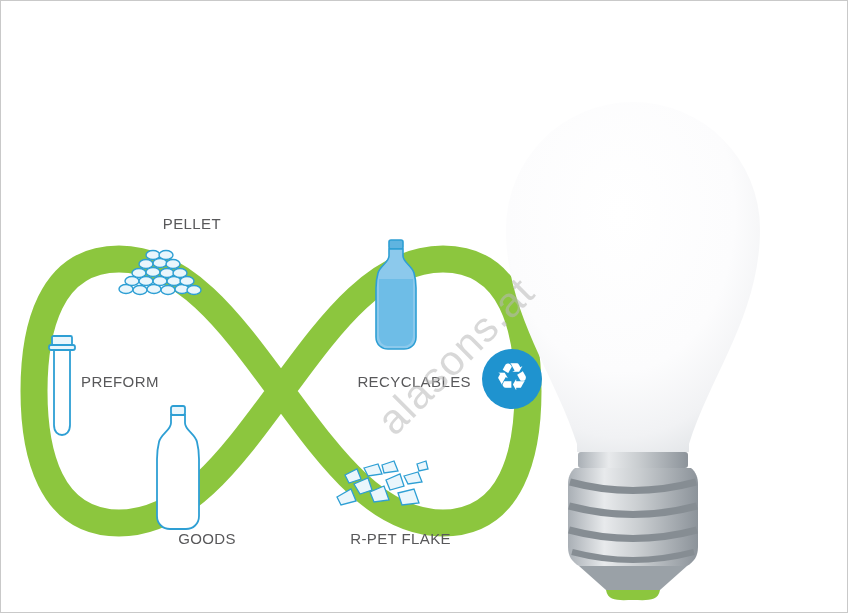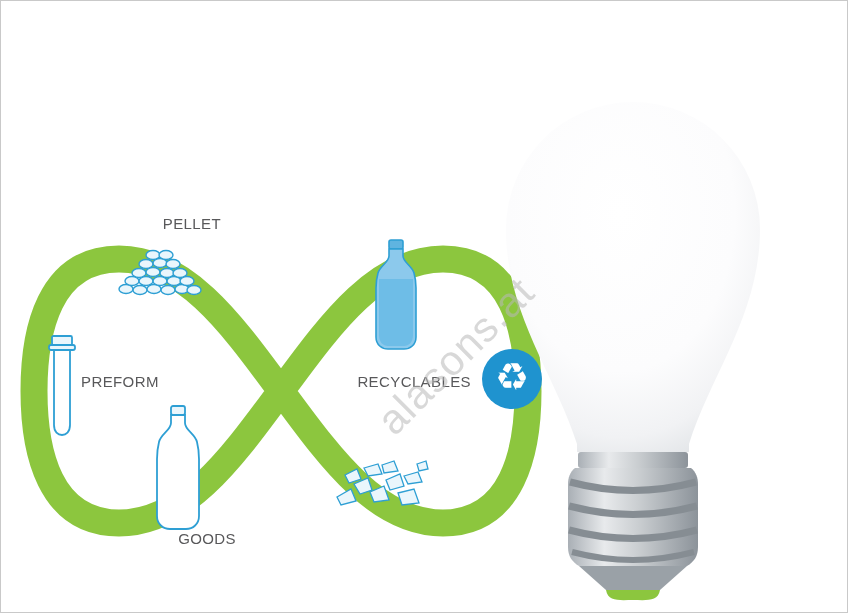--- a/index.html
+++ b/index.html
@@ -198,18 +198,19 @@
 
   <div class="label" style="left:100px;top:214px;width:120px">PELLET</div>
 
 
   <div class="label" style="left:80px;top:372px;width:80px;text-align:left">PREFORM</div>
 
   <div class="label" style="left:355px;top:372px;width:115px;">RECYCLABLES</div>
 
   <div class="label" style="left:120px;top:529px;width:115px">GOODS</div>
 
+  <div class="label" style="left:320px;top:529px;width:130px">R-PET FLAKE</div>
 
   <div id="watermark">
     <span>alasons.at</span>
   </div>
 
 </div>
 
 </body></html>

